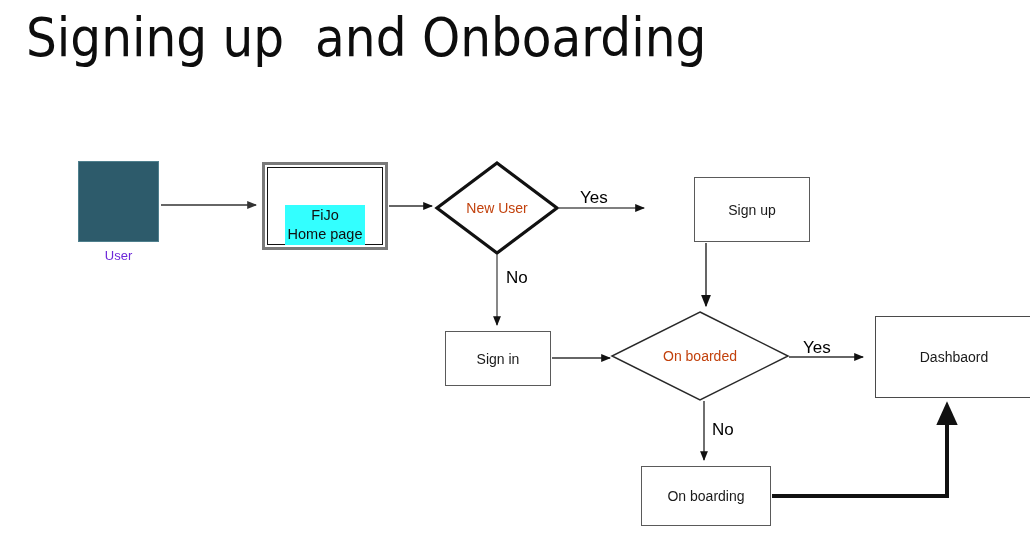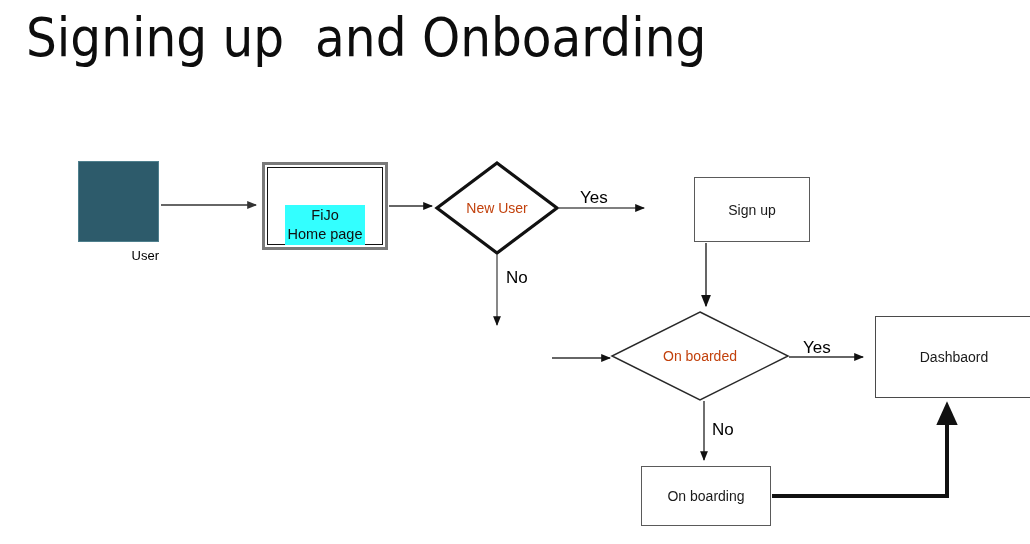--- a/index.html
+++ b/index.html
@@ -137,23 +137,23 @@
     background: #2d5b6b;
     border: 1px solid #4f7f8d;
     box-sizing: border-box;
     overflow: hidden;
   }
   #user-label {
     position: absolute;
     left: 66px;
     top: 248px;
     width: 81px;
-    text-align: right;
+    text-align: center;
     font-size: 13px;
-    color: #000000;
+    color: #6d28d9;
   }
 </style>
 </head>
 <body>
 
 <div class="canvas">
 
   <div id="page-title">Signing up  and Onboarding</div>
 
   <svg class="svg-layer" viewBox="0 0 1030 544" width="1030" height="544">
@@ -224,20 +224,23 @@
     <span class="home-label">FiJo
 Home page</span>
   </div>
 
   <div class="diamond-label" id="label-new-user">New User</div>
 
   <div class="node plain-box" id="node-signup">
     <span>Sign up</span>
   </div>
 
+  <div class="node plain-box" id="node-signin">
+    <span>Sign in</span>
+  </div>
 
   <div class="diamond-label" id="label-on-boarded">On boarded</div>
 
   <div class="node" id="node-dashboard">
     <span>Dashbaord</span>
   </div>
 
   <div class="node plain-box" id="node-onboarding">
     <span>On boarding</span>
   </div>

